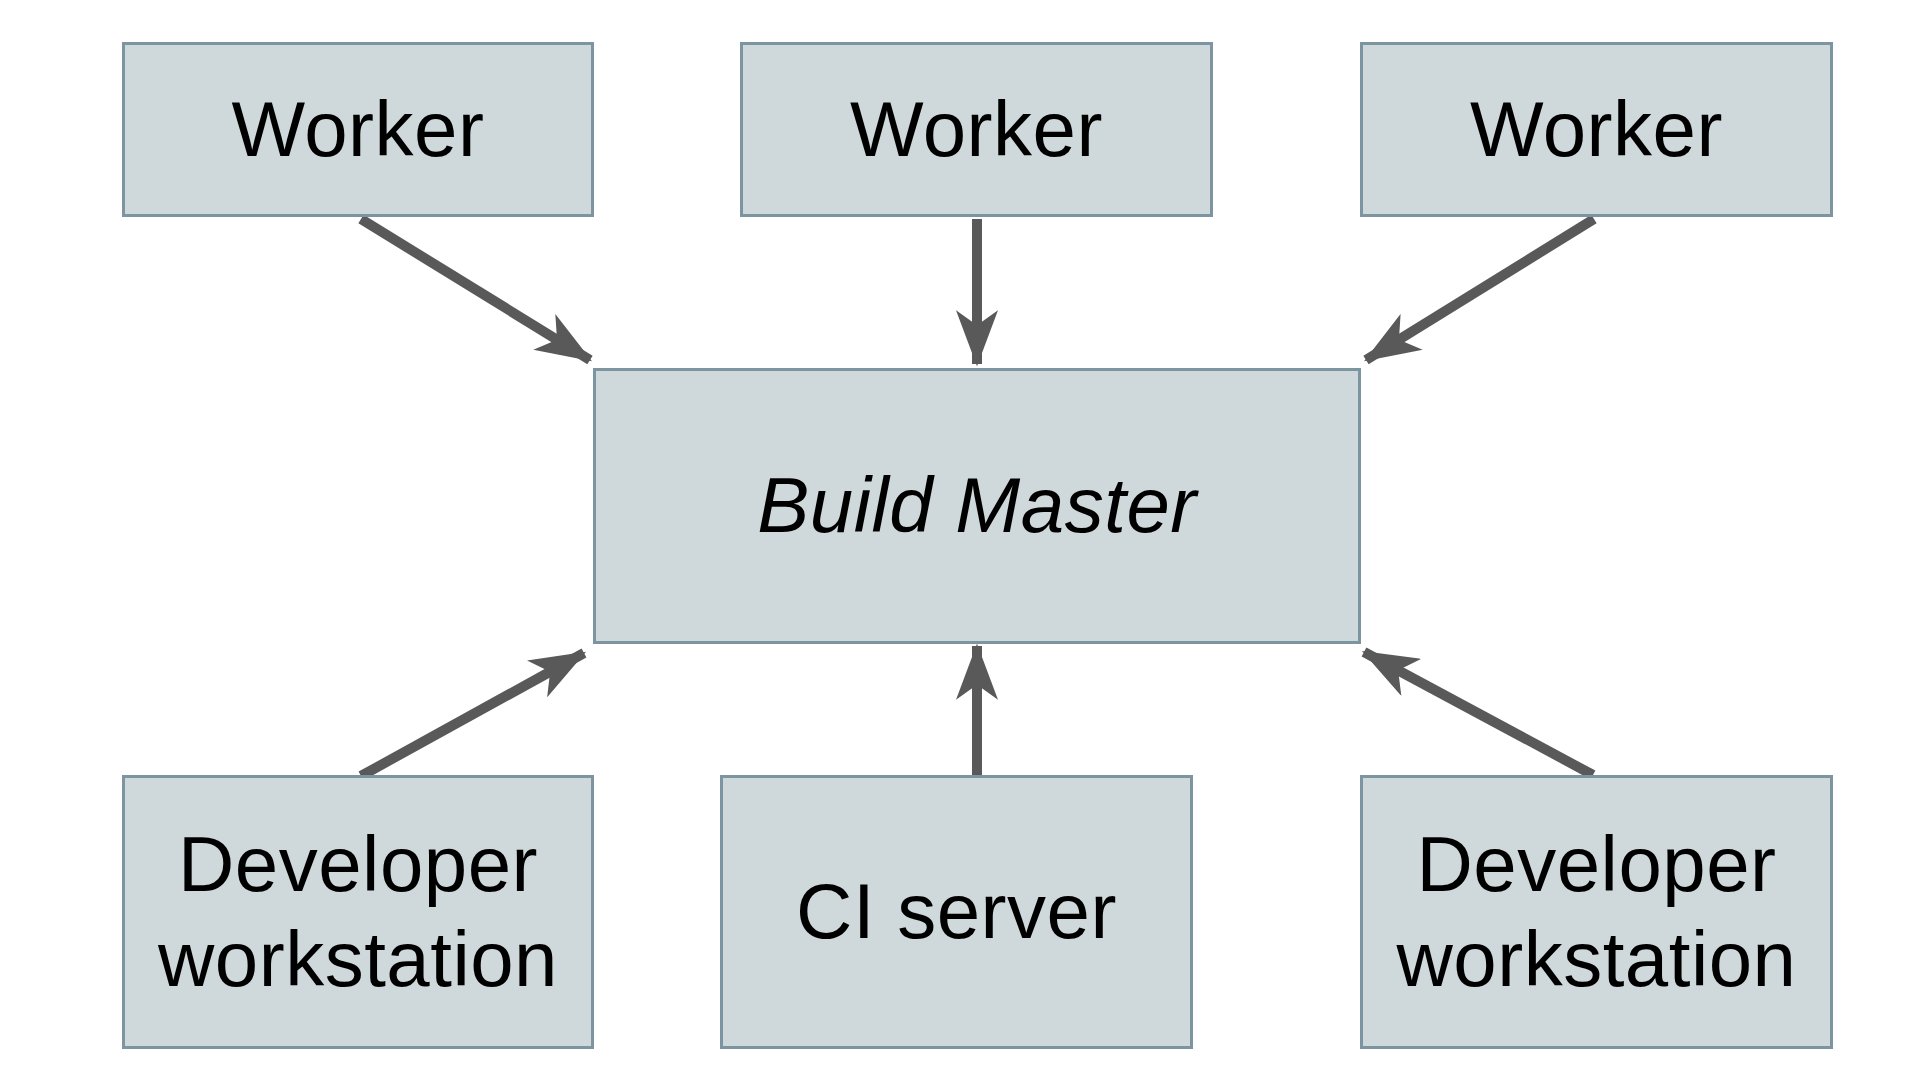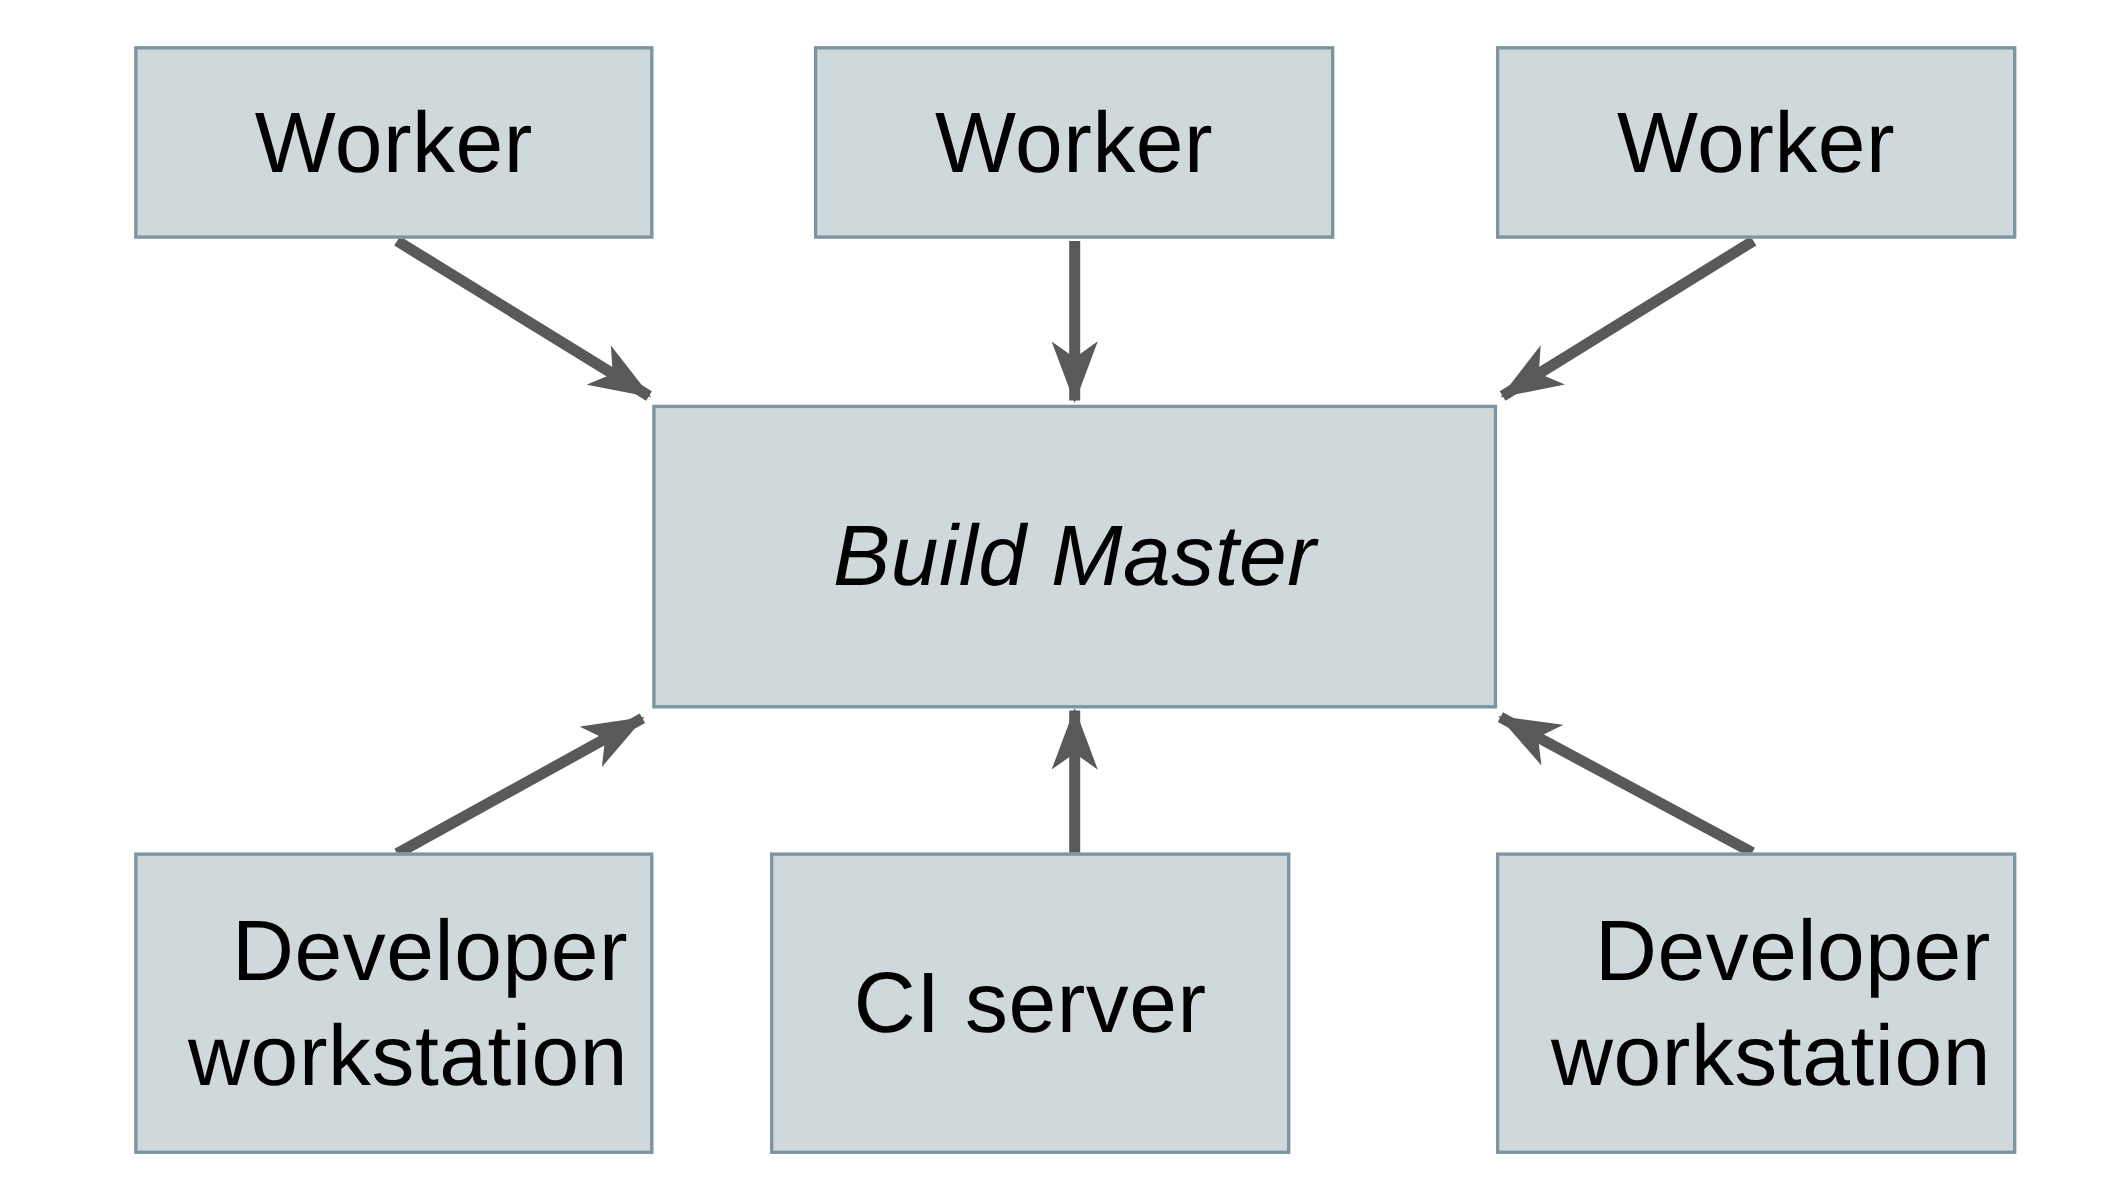--- a/index.html
+++ b/index.html
@@ -33,33 +33,33 @@
   #edges marker path {
     fill: var(--arrow);
   }
   .node {
     position: absolute;
     background: var(--box-fill);
     border: 3px solid var(--box-border);
     display: flex;
     align-items: center;
     justify-content: center;
-    text-align: right;
+    text-align: center;
     color: var(--text);
     font-size: 78px;
     line-height: 1.22;
     letter-spacing: 0.5px;
   }
   .node .label { display: block; padding: 0 20px; }
   #node-worker-top-left   { left: 122px;  top: 42px;  width: 472px; height: 175px; }
   #node-worker-top-center { left: 740px;  top: 42px;  width: 473px; height: 175px; }
   #node-worker-top-right  { left: 1360px; top: 42px;  width: 473px; height: 175px; }
   #node-build-master      { left: 593px;  top: 368px; width: 768px; height: 276px; font-style: italic; }
   #node-dev-ws-left       { left: 122px;  top: 775px; width: 472px; height: 274px; }
-  #node-ci-server         { left: 700px;  top: 775px; width: 473px; height: 274px; }
+  #node-ci-server         { left: 720px;  top: 775px; width: 473px; height: 274px; }
   #node-dev-ws-right      { left: 1360px; top: 775px; width: 473px; height: 274px; }
 </style>
 </head>
 <body>
 
 <div id="canvas">
 
   <svg id="edges" viewBox="0 0 1910 1090" xmlns="http://www.w3.org/2000/svg">
     <defs>
       <marker id="arrowhead" markerUnits="userSpaceOnUse" markerWidth="56" markerHeight="42" viewBox="0 0 12 9" refX="11.5" refY="4.5" orient="auto">

